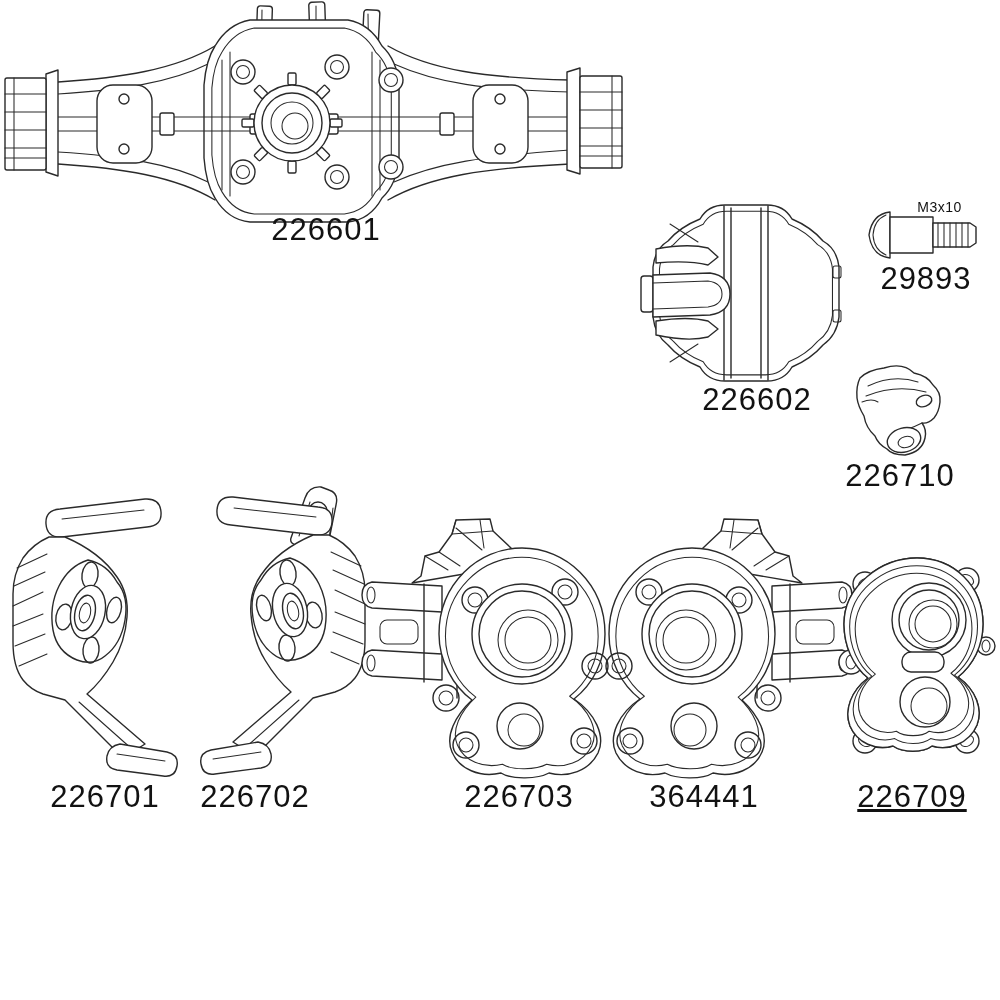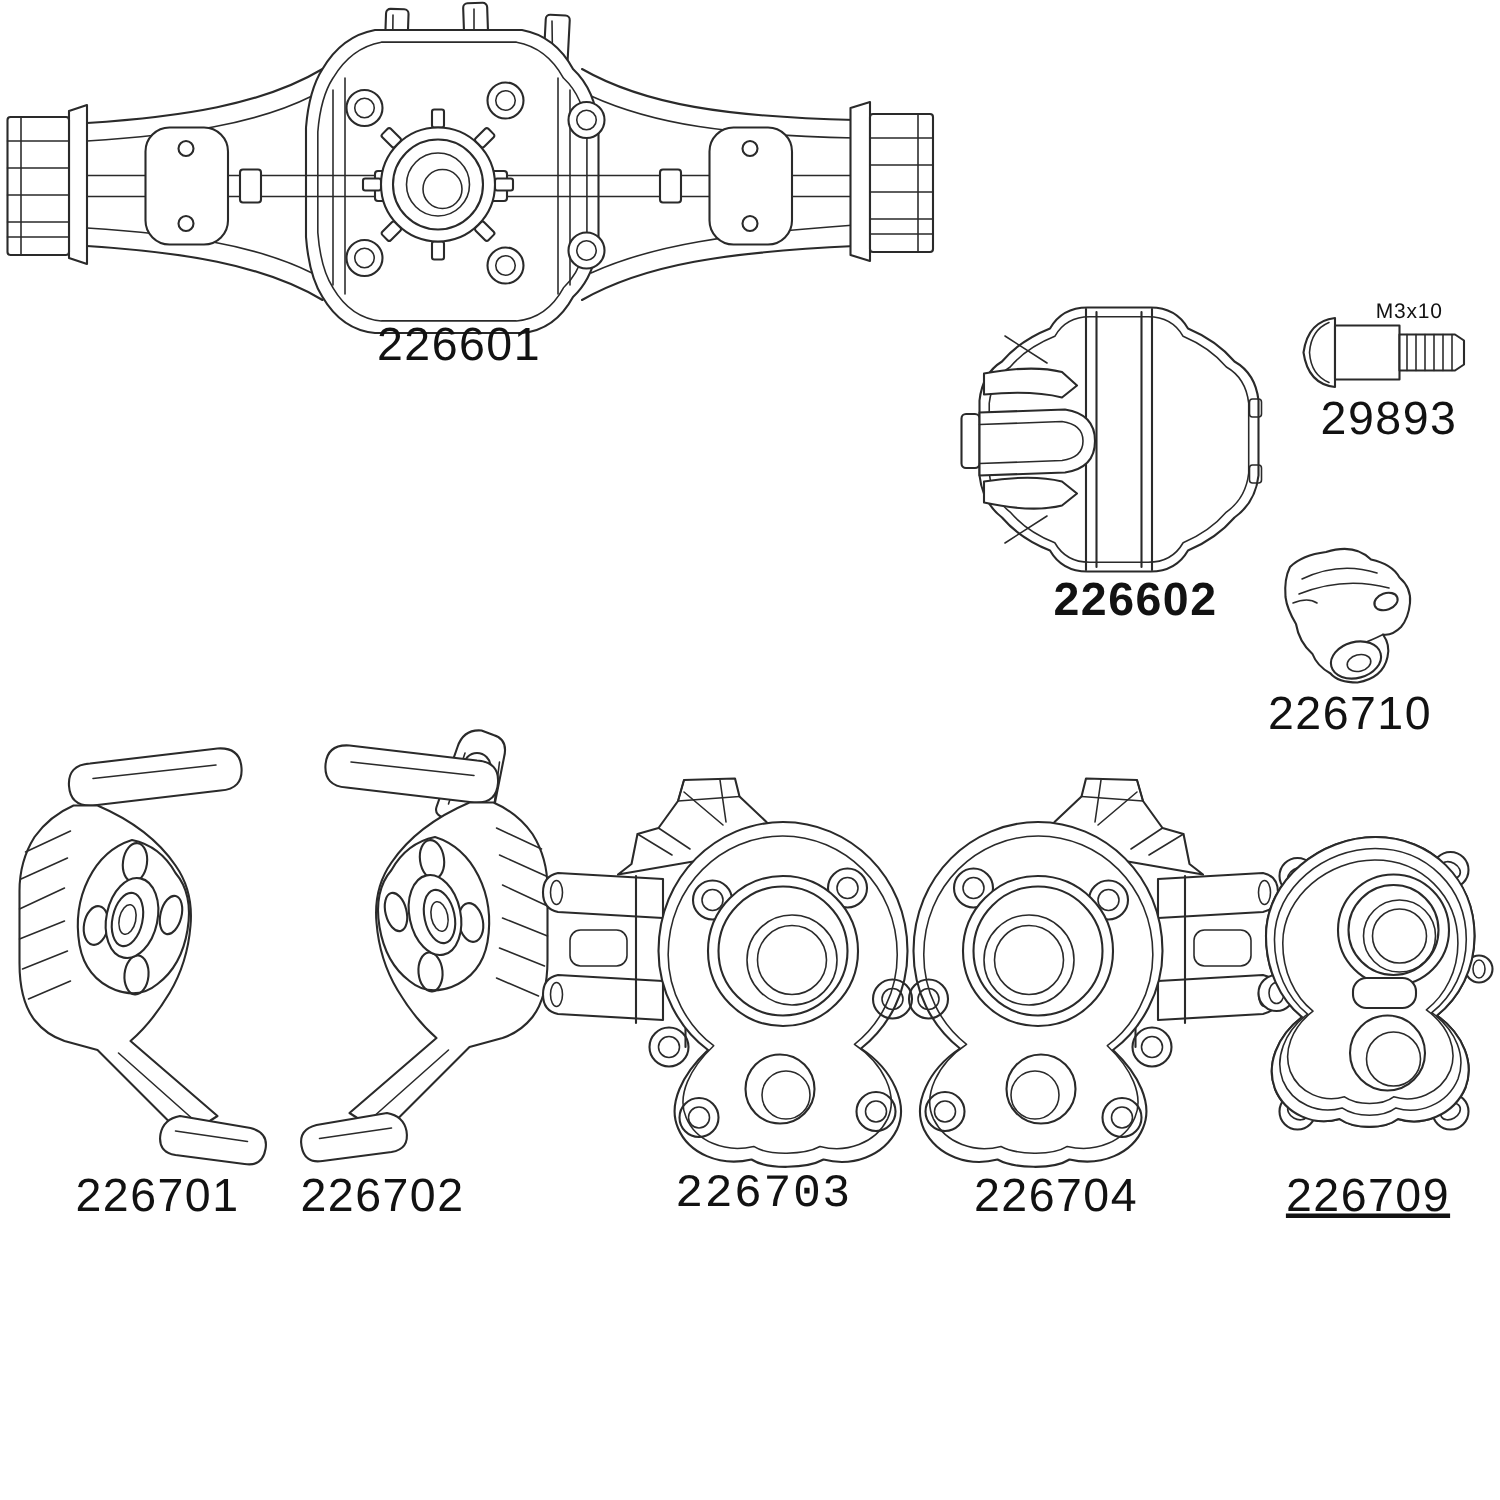--- a/index.html
+++ b/index.html
@@ -192,39 +192,39 @@
         <path class="lt" d="M14,78 L14,170"></path>
       </g>
 
       <g>
         <polygon class="lnw" points="567,72 580,68 580,174 567,170"></polygon>
         <rect class="lnw" x="580" y="76" width="42" height="92" rx="2"></rect>
         <path class="lt" d="M580,92 L622,92 M580,110 L622,110 M580,128 L622,128 M580,146 L622,146 M580,156 L622,156"></path>
         <path class="lt" d="M612,76 L612,168"></path>
       </g>
     </svg>
-    <div class="part-label" style="left:306px;top:214px;">226601</div>
+    <div class="part-label" style="left:326px;top:214px;">226601</div>
   </div>
 
   <div class="part" style="left:640px;top:196px;width:212px;height:240px;">
     <svg class="drawing" width="212" height="195" viewBox="0 0 212 195">
       <path class="lnw" d="M85,9 L127,9 Q144,9 152,23 Q171,31 183,45 Q197,53 199,71 L199,121 Q197,139 183,149 Q171,163 152,171 Q144,185 127,185 L85,185 Q68,185 60,171 Q40,163 28,149 Q15,139 13,121 L13,71 Q15,53 28,45 Q40,31 60,23 Q68,9 85,9 Z"></path>
       <path class="lt" d="M85,9 L127,9 Q144,9 152,23 Q171,31 183,45 Q197,53 199,71 L199,121 Q197,139 183,149 Q171,163 152,171 Q144,185 127,185 L85,185 Q68,185 60,171 Q40,163 28,149 Q15,139 13,121 L13,71 Q15,53 28,45 Q40,31 60,23 Q68,9 85,9 Z" transform="translate(7.4,6.8) scale(0.93)"></path>
       <path class="ln" d="M84,10 L84,184 M91,12 L91,182 M121,12 L121,182 M128,10 L128,184"></path>
       <rect class="lnw" x="1" y="80" width="12" height="36" rx="3"></rect>
       <path class="lnw" d="M13,79 L70,77 Q90,80 90,98 Q90,116 70,119 L13,121 Z"></path>
       <path class="lt" d="M13,87 L68,85 Q82,87 82,98 Q82,109 68,111 L13,113"></path>
       <path class="lnw" d="M16,53 Q48,47 68,52 L78,61 L68,69 Q48,64 16,67 Z"></path>
       <path class="lnw" d="M16,125 Q48,120 68,125 L78,133 L68,141 Q48,146 16,139 Z"></path>
       <path class="lt" d="M30,28 L58,46"></path>
       <path class="lt" d="M30,166 L58,148"></path>
       <rect class="lt" x="193" y="70" width="8" height="12" rx="2"></rect>
       <rect class="lt" x="193" y="114" width="8" height="12" rx="2"></rect>
     </svg>
-    <div class="part-label" style="left:117px;top:188px;font-weight:bold;">226602</div>
+    <div class="part-label" style="left:117px;top:188px;">226602</div>
   </div>
 
   <div class="part" style="left:862px;top:192px;width:128px;height:110px;">
     <div class="size-label" style="left:70px;top:8px;">M3x10</div>
     <svg class="drawing" width="126" height="56" viewBox="0 0 126 56" style="top:14px;">
       <path class="lnw" d="M28,6 Q10,8 7,29 Q10,50 28,52 Z"></path>
       <path class="lt" d="M24,9 Q12,14 11,29 Q12,44 24,49"></path>
       <rect class="lnw" x="28" y="11" width="43" height="36"></rect>
       <polygon class="lnw" points="71,17 108,17 114,21 114,37 108,41 71,41"></polygon>
       <path class="lt" d="M76,17 L76,41 M82,17 L82,41 M88,17 L88,41 M94,17 L94,41 M100,17 L100,41 M106,17 L106,41"></path>
@@ -263,28 +263,28 @@
       </g>
       <use href="#chub" transform="translate(190,2) scale(-1,1)"></use>
     </svg>
     <div class="part-label" style="left:72px;top:303px;">226702</div>
   </div>
 
   <div class="part" style="left:362px;top:498px;width:266px;height:324px;">
     <svg class="drawing" width="266" height="282" viewBox="0 0 266 282">
       <use href="#knuckle"></use>
     </svg>
-    <div class="part-label" style="left:147px;top:283px;font-family:Liberation Mono, monospace;">226703</div>
+    <div class="part-label" style="left:157px;top:283px;">226703</div>
   </div>
 
   <div class="part" style="left:600px;top:498px;width:258px;height:324px;">
     <svg class="drawing" width="258" height="282" viewBox="0 0 258 282">
       <use href="#knuckle" transform="translate(252,0) scale(-1,1)"></use>
     </svg>
-    <div class="part-label" style="left:104px;top:283px;">226704</div>
+    <div class="part-label" style="left:104px;top:283px;">364441</div>
   </div>
 
   <div class="part" style="left:832px;top:550px;width:166px;height:272px;">
     <svg class="drawing" width="166" height="218" viewBox="0 0 166 218">
       <path class="lnw" d="M85,8 C122,8 151,36 151,74 C151,96 141,115 126,127 C144,140 151,159 145,175 C137,194 116,201 100,196 C91,203 71,203 61,196 C44,201 25,193 18,176 C12,160 19,141 36,128 C21,116 12,96 12,74 C12,36 49,8 85,8 Z"></path>
 
       <g>
         <circle class="lnw" cx="33" cy="34" r="12"></circle>
           <ellipse class="lt" cx="33" cy="34" rx="7" ry="5" transform="rotate(-30 33 34)"></ellipse>
         <circle class="lnw" cx="19" cy="112" r="12"></circle>

